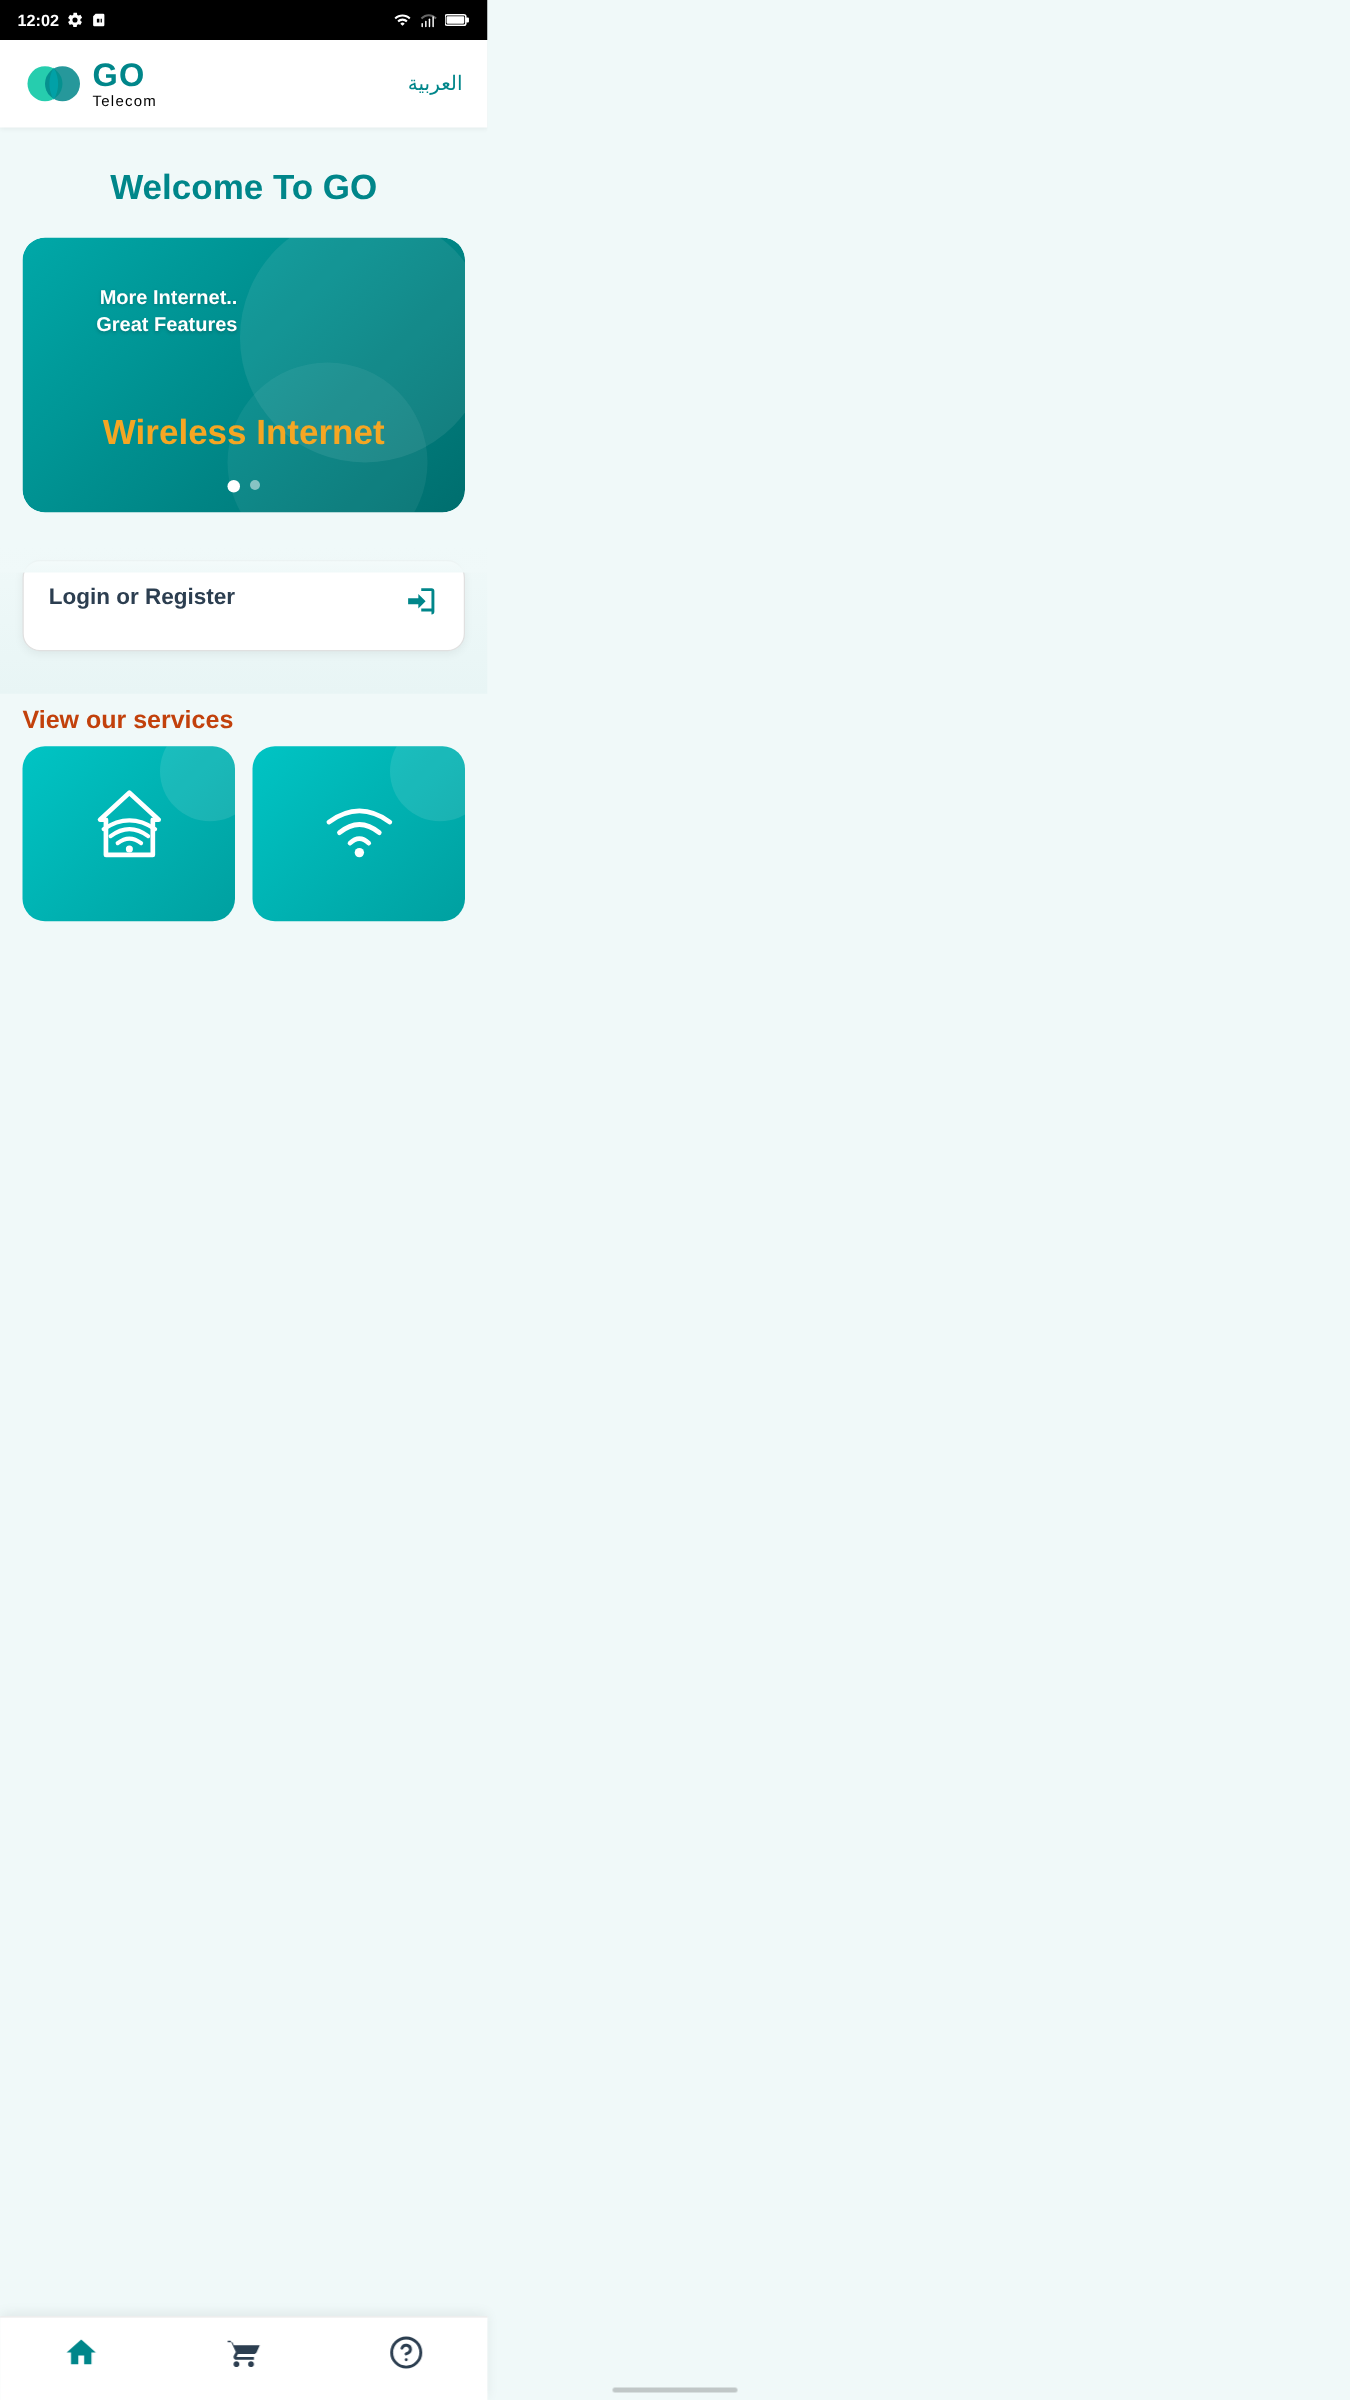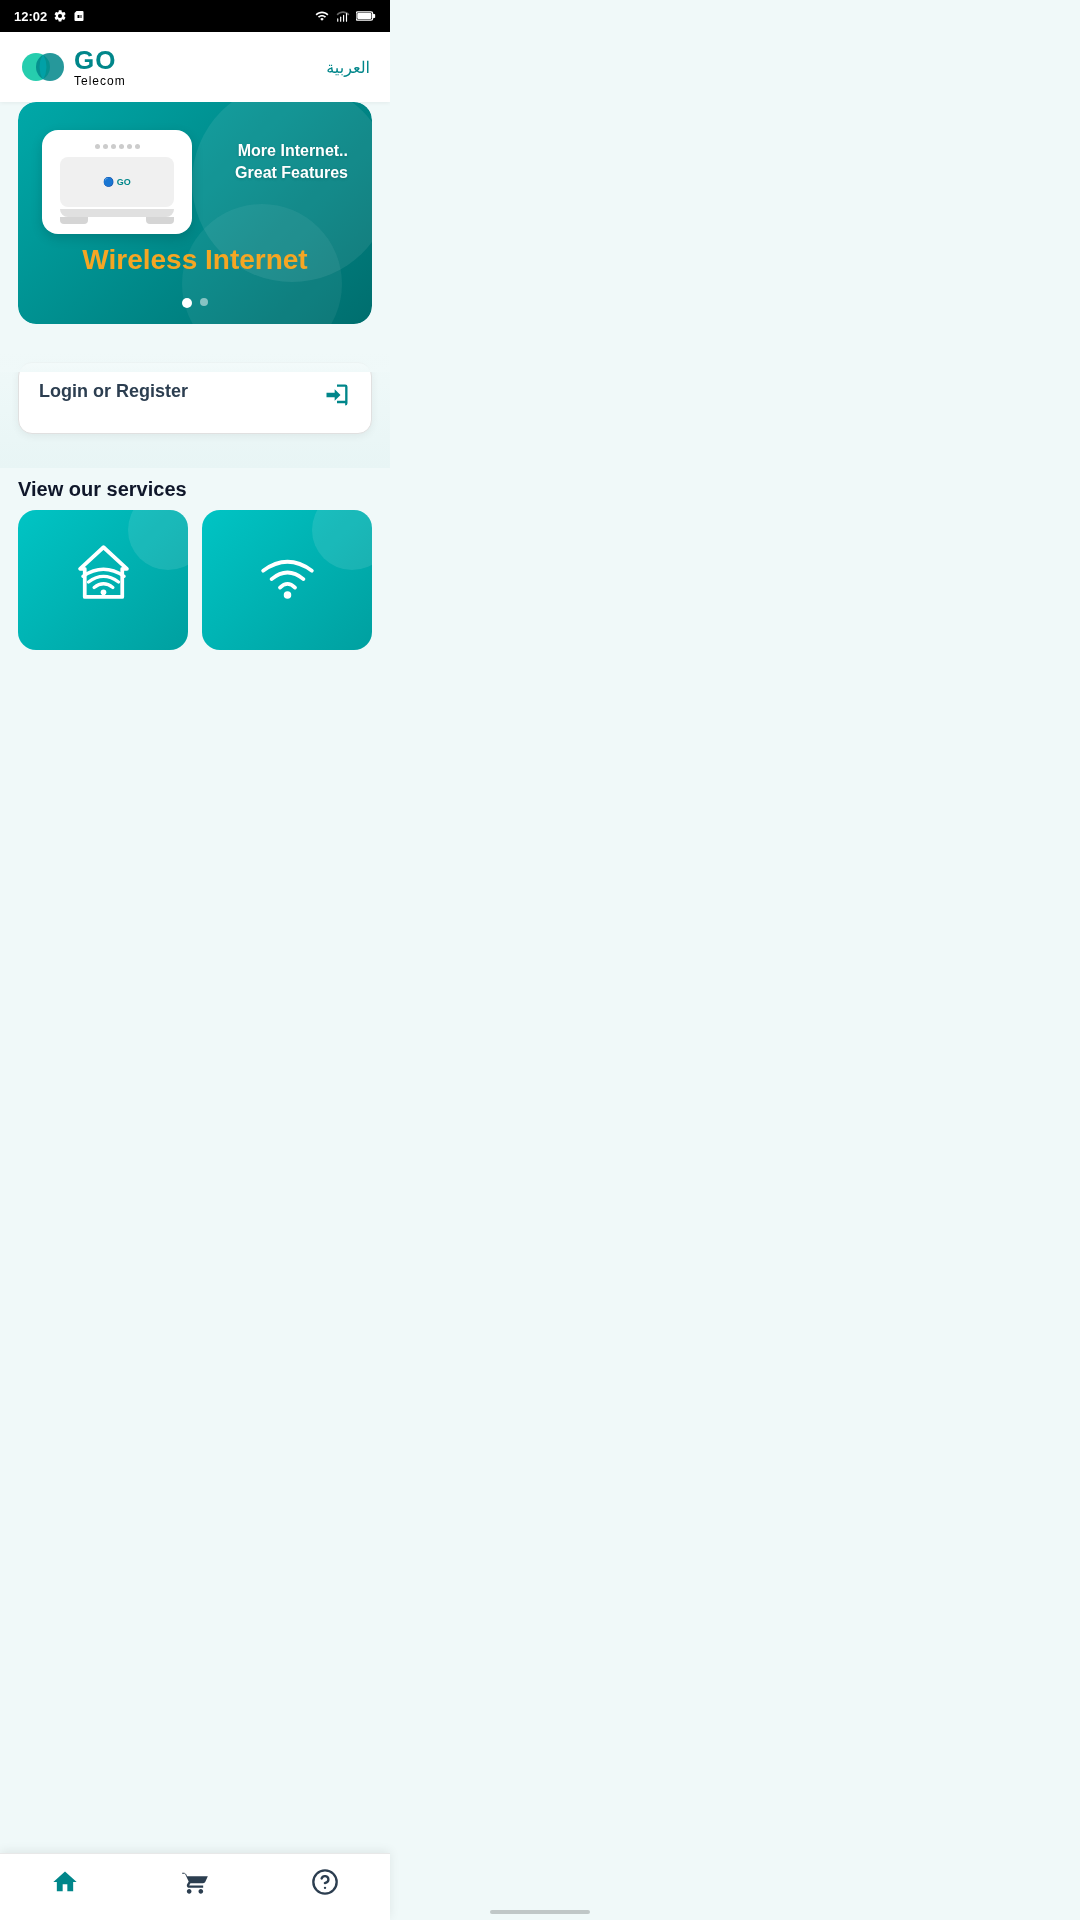--- a/index.html
+++ b/index.html
@@ -255,21 +255,21 @@
       font-size: 24px;
     }
 
     
     .services-section {
       padding: 10px 18px 20px;
     }
     .services-title {
       font-size: 20px;
       font-weight: 800;
-      color: #0f172a;
+      color: #c2410c;
       margin-bottom: 9px;
     }
     .services-grid {
       display: grid;
       grid-template-columns: 1fr 1fr;
       gap: 14px;
     }
     .service-card {
       background: linear-gradient(135deg, #00c4c4 0%, #00a0a0 100%);
       border-radius: 18px;
@@ -380,45 +380,26 @@
     <div class="logo-text">
       <span class="logo-go">GO</span>
       <span class="logo-telecom">Telecom</span>
     </div>
   </div>
   <a class="arabic-link">العربية</a>
 </div>
 
 <div class="main">
 
+  <h1 class="welcome-title">Welcome To GO</h1>
 
   <div class="banner-wrapper">
     <div class="banner">
       <div class="banner-top">
 
-        <div class="banner-router">
-          <div class="router-shape">
-            <div class="router-dots">
-              <span class="router-dot"></span>
-              <span class="router-dot"></span>
-              <span class="router-dot"></span>
-              <span class="router-dot"></span>
-              <span class="router-dot"></span>
-              <span class="router-dot"></span>
-            </div>
-            <div class="router-body">
-              <span style="font-size:9px; color:#00868a; font-weight:800;">🔵 GO</span>
-            </div>
-            <div class="router-base"></div>
-            <div style="display:flex; justify-content:space-between;">
-              <div style="width:28px; height:7px; background:#d5d5d5; border-radius:0 0 4px 4px;"></div>
-              <div style="width:28px; height:7px; background:#d5d5d5; border-radius:0 0 4px 4px;"></div>
-            </div>
-          </div>
-        </div>
 
         <div class="banner-text-right">
           <div class="banner-tagline" style="white-space: pre-line; margin-left: 35px;">More Internet..
 Great Features</div>
         </div>
       </div>
 
       <div class="banner-title">Wireless Internet</div>
 
       <div class="banner-dots">

